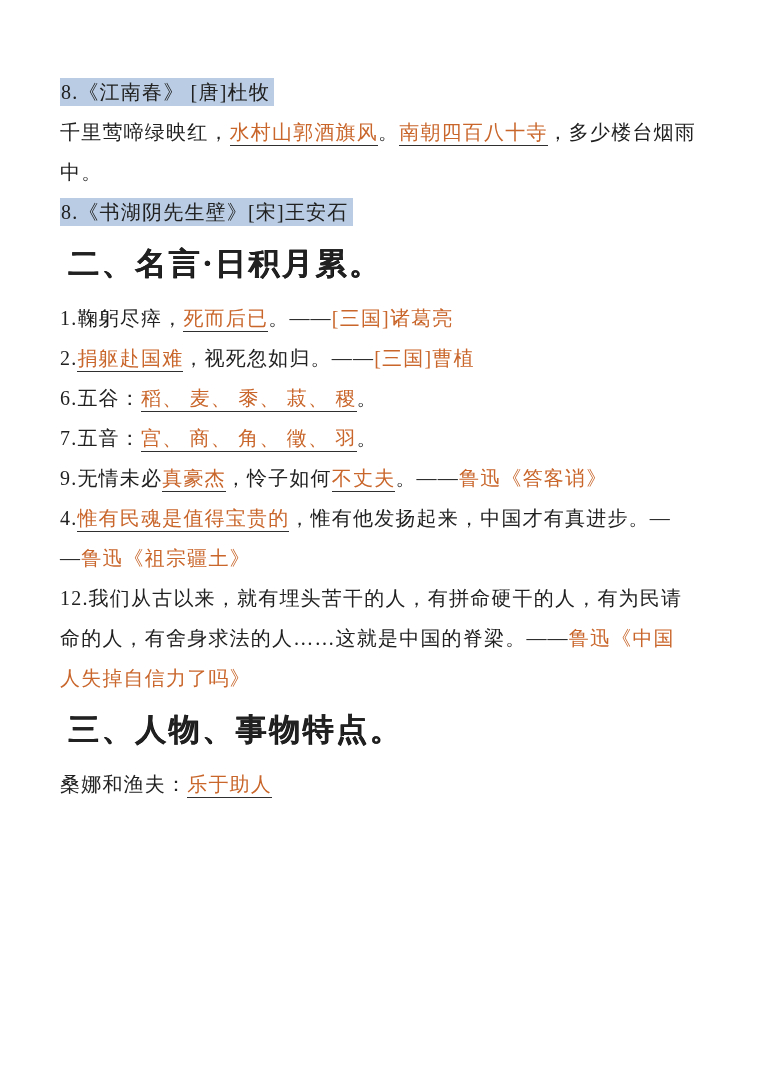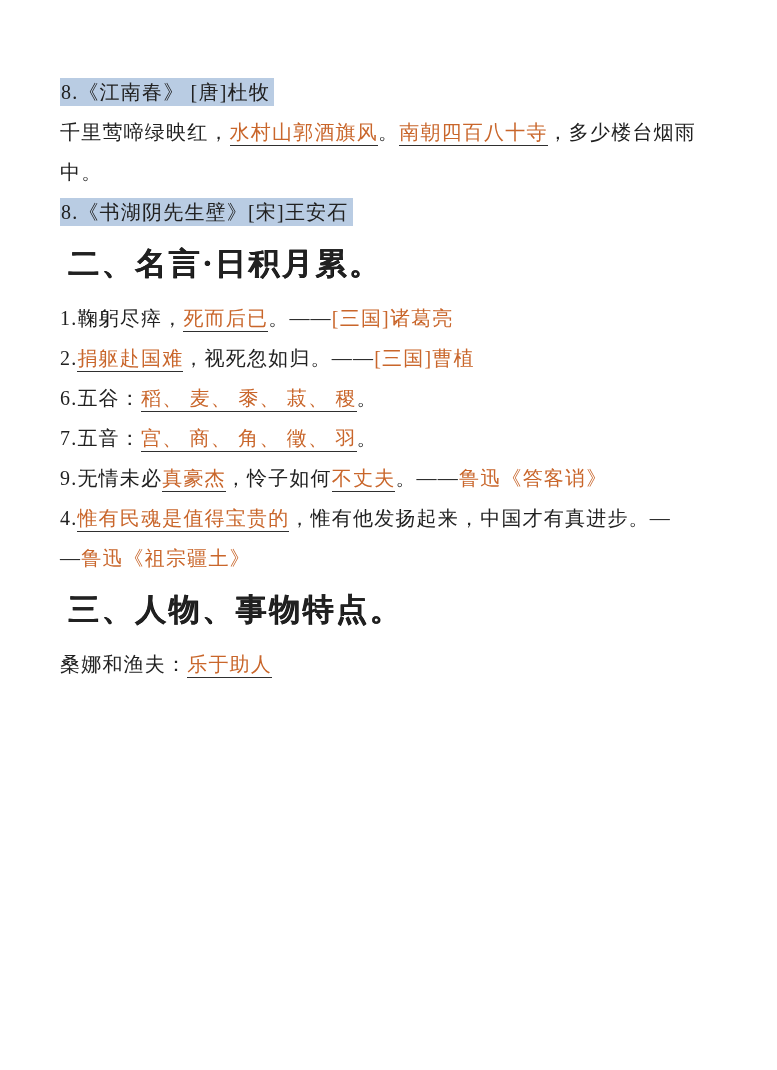--- a/index.html
+++ b/index.html
@@ -55,16 +55,17 @@
       <p class="block poem-title"><span class="seg highlight">8.《江南春》 [唐]杜牧</span></p>
       <p class="block poem"><span class="seg">千里莺啼绿映红，</span><span class="seg orange underline">水村山郭酒旗风</span><span class="seg">。</span><span class="seg orange underline">南朝四百八十寺</span><span class="seg">，多少楼台烟雨中。</span></p>
       <p class="block poem-title"><span class="seg highlight">8.《书湖阴先生壁》[宋]王安石</span></p>
       <h2 class="block heading"><span class="seg">二、名言·日积月累。</span></h2>
       <p class="block quote"><span class="seg">1.鞠躬尽瘁，</span><span class="seg orange underline">死而后已</span><span class="seg">。——</span><span class="seg orange">[三国]诸葛亮</span></p>
       <p class="block quote"><span class="seg">2.</span><span class="seg orange underline">捐躯赴国难</span><span class="seg">，视死忽如归。——</span><span class="seg orange">[三国]曹植</span></p>
       <p class="block quote"><span class="seg">6.五谷：</span><span class="seg orange underline">稻、 麦、 黍、 菽、 稷</span><span class="seg">。</span></p>
       <p class="block quote"><span class="seg">7.五音：</span><span class="seg orange underline">宫、 商、 角、 徵、 羽</span><span class="seg">。</span></p>
       <p class="block quote"><span class="seg">9.无情未必</span><span class="seg orange underline">真豪杰</span><span class="seg">，怜子如何</span><span class="seg orange underline">不丈夫</span><span class="seg">。——</span><span class="seg orange">鲁迅《答客诮》</span></p>
       <p class="block quote"><span class="seg">4.</span><span class="seg orange underline">惟有民魂是值得宝贵的</span><span class="seg">，惟有他发扬起来，中国才有真进步。—</span><br><span class="seg">—</span><span class="seg orange">鲁迅《祖宗疆土》</span></p>
+      <p class="block quote"><span class="seg">12.我们从古以来，就有埋头苦干的人，有拼命硬干的人，有为民请</span><br><span class="seg">命的人，有舍身求法的人……这就是中国的脊梁。——</span><span class="seg orange">鲁迅《中国</span><br><span class="seg orange">人失掉自信力了吗》</span></p>
       <h2 class="block heading"><span class="seg">三、人物、事物特点。</span></h2>
       <p class="block trait"><span class="seg">桑娜和渔夫：</span><span class="seg orange underline">乐于助人</span></p>
     </div>
 </div>
 
 </body></html>

